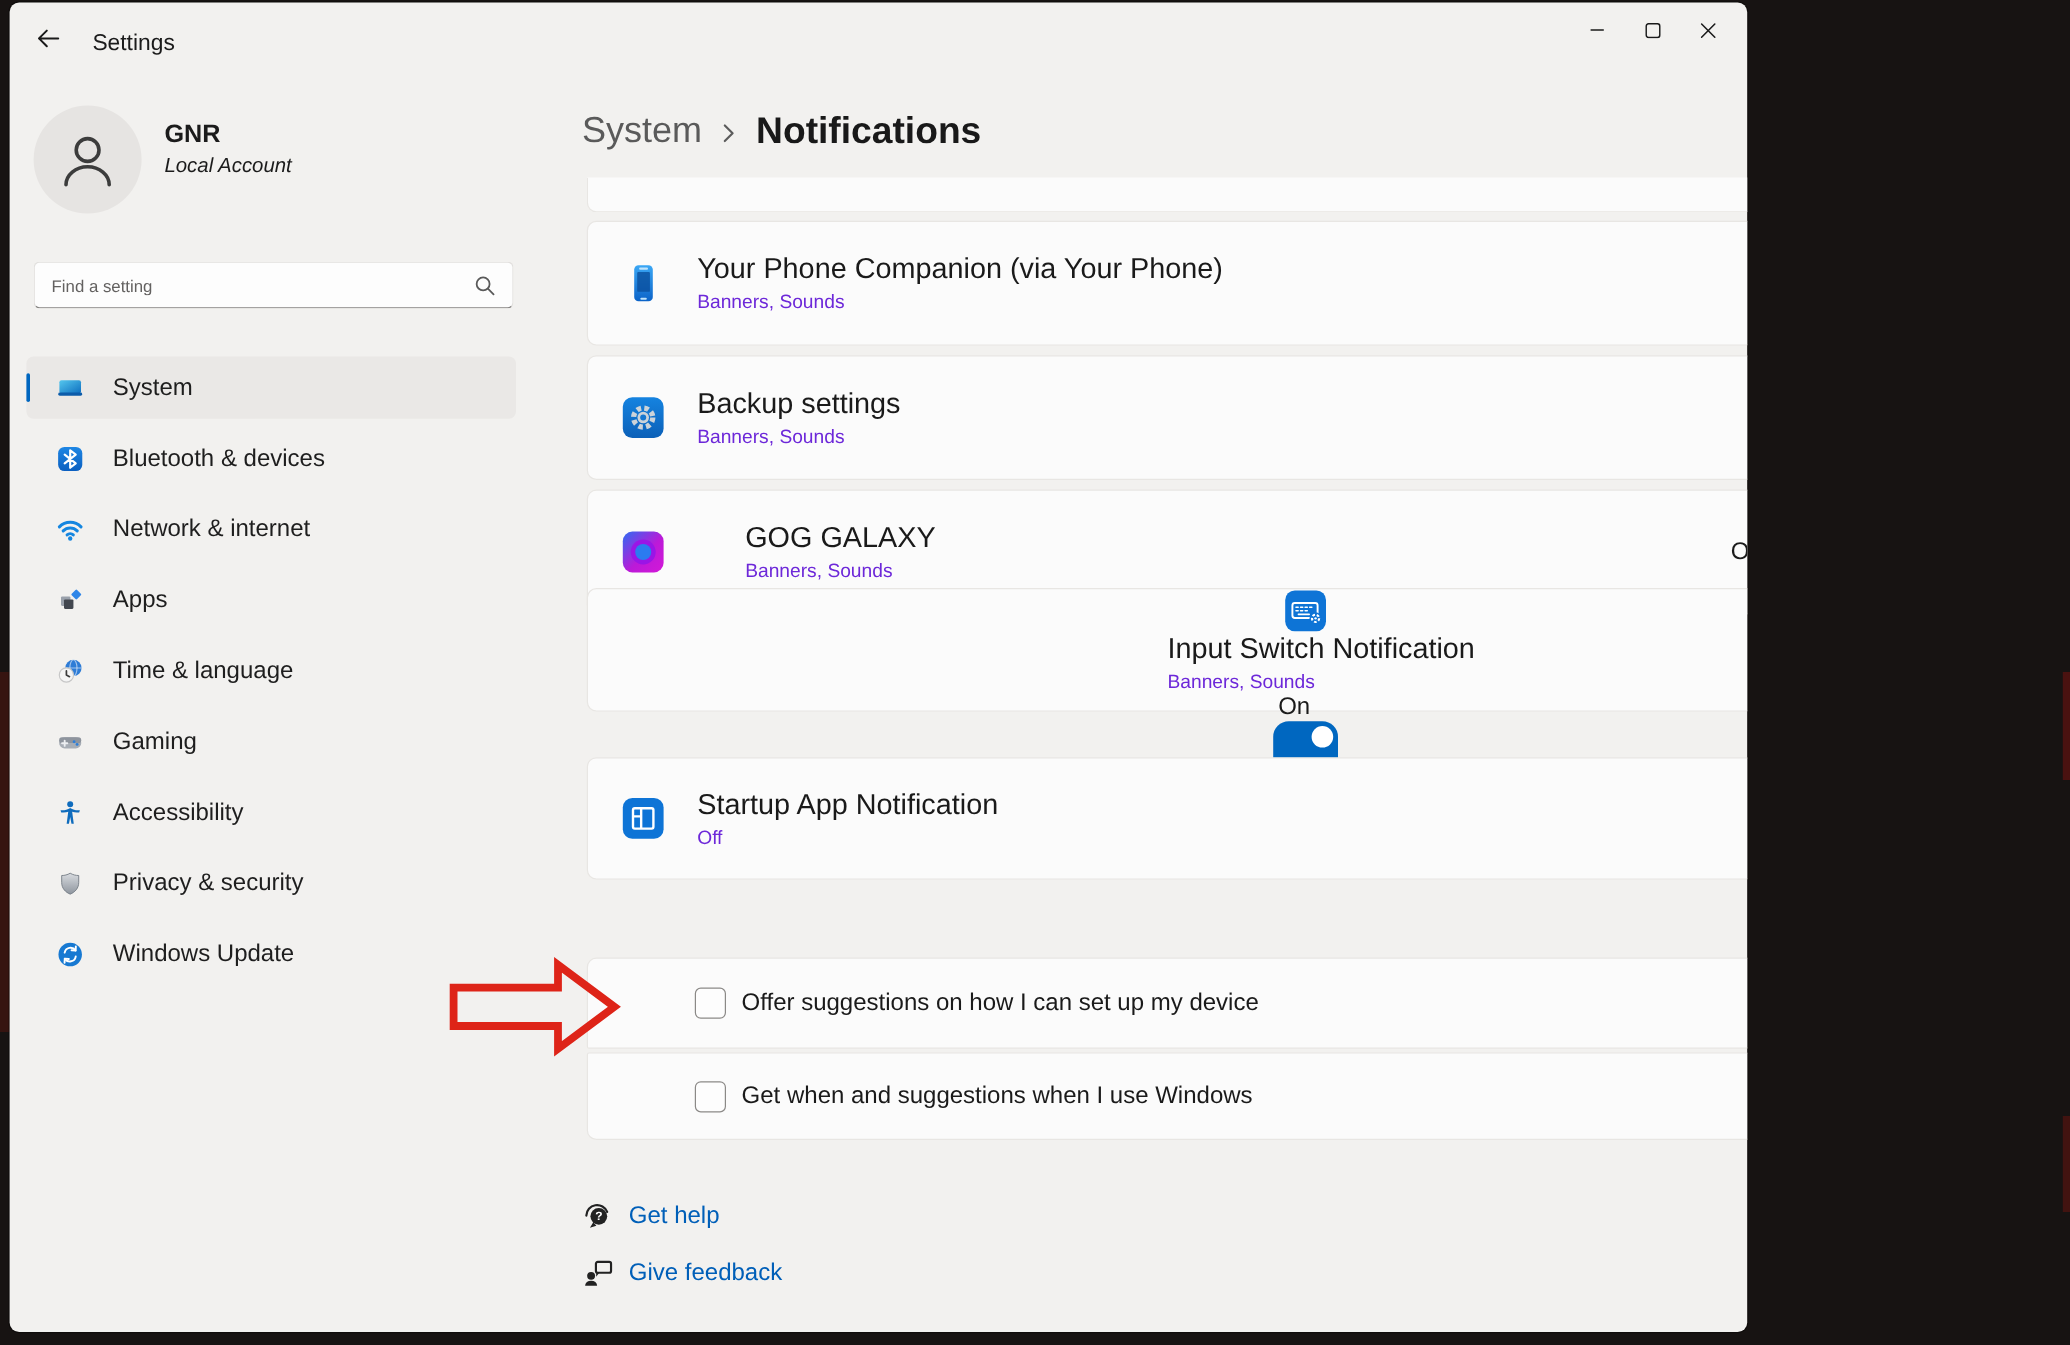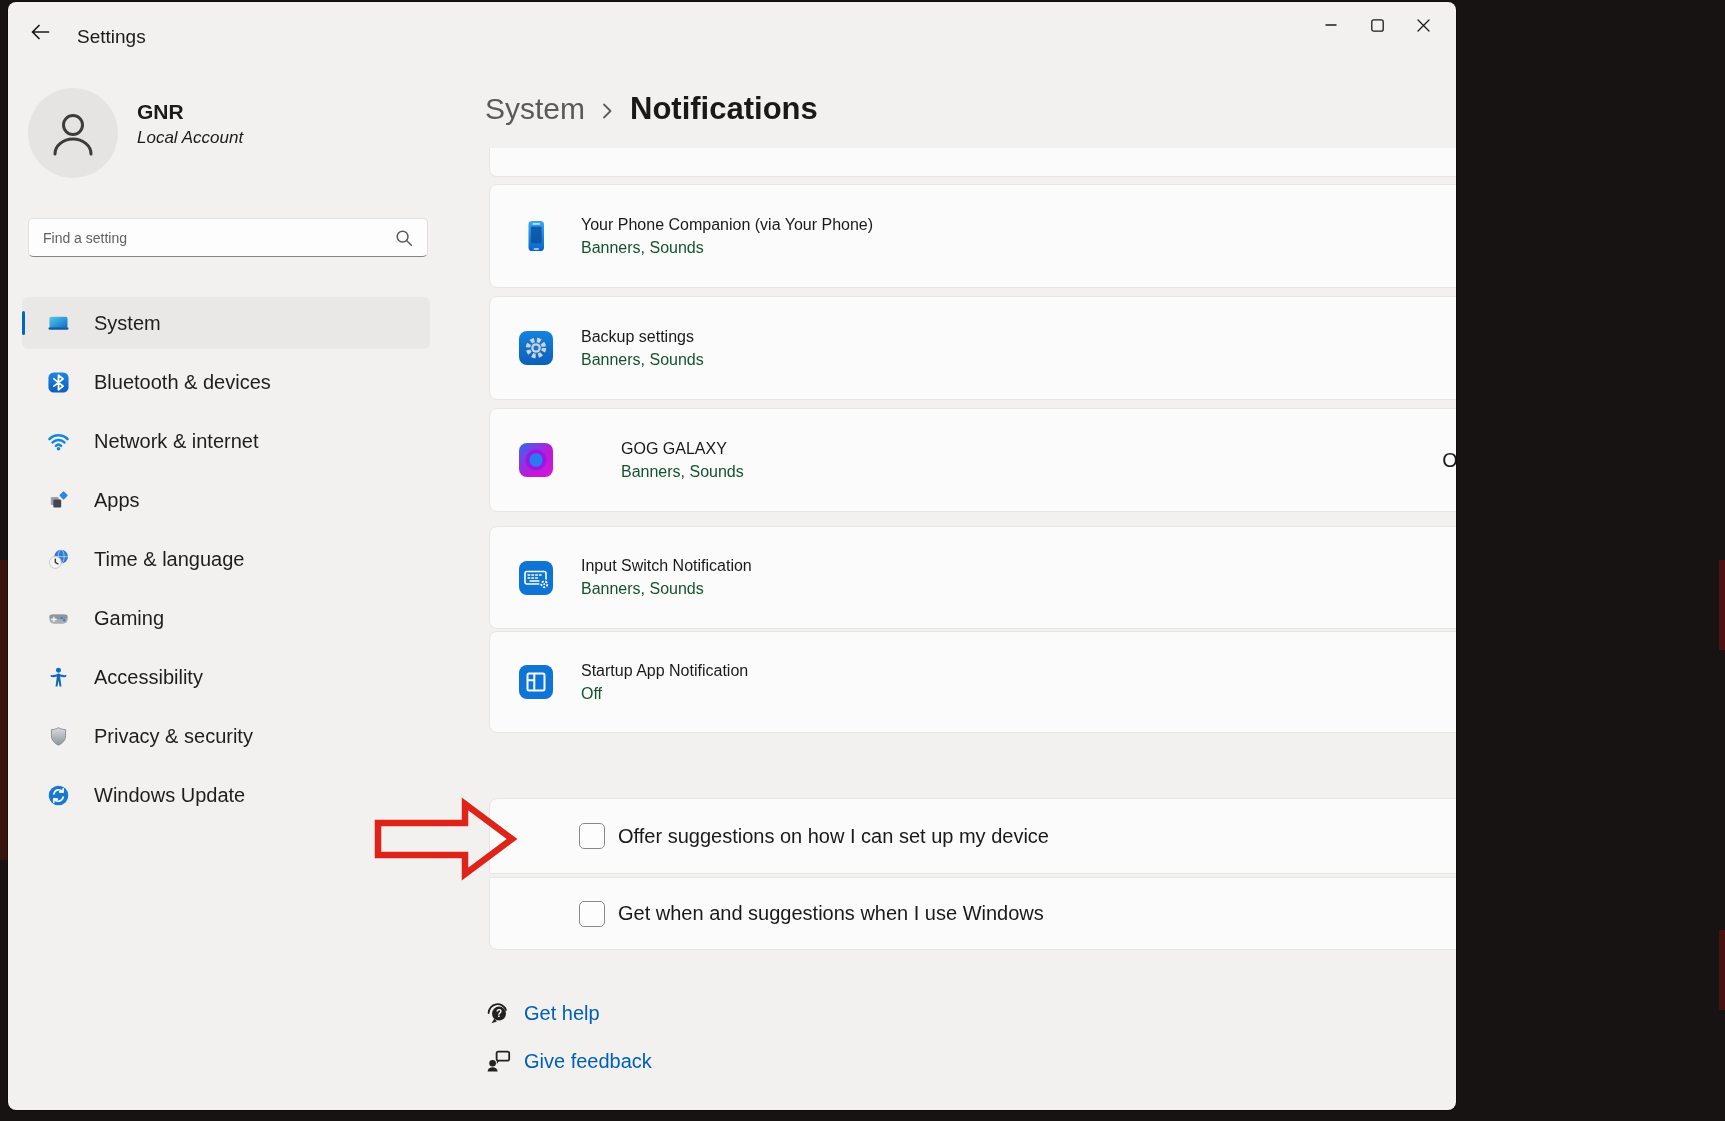--- a/index.html
+++ b/index.html
@@ -39,22 +39,22 @@
   
   .crumbs{position:absolute;left:477px;top:84px;height:46px;display:flex;align-items:center;}
   .crumb-parent{font-size:30px;color:#5a5a5a;cursor:pointer;}
   .crumb-sep{margin:4px 17px 0 17px;display:flex;}
   .crumb-current{font-size:31px;font-weight:600;color:#191919;}
   .card{position:absolute;left:481px;width:1201px;background:#fbfbfb;border:1px solid #e8e6e3;border-radius:8px;}
   .card.partial{top:146px;height:29px;border-top:none;border-radius:0 0 8px 8px;}
   .approw{display:flex;align-items:center;padding:0 32px 0 28px;cursor:pointer;}
   .approw .ic{width:36px;height:36px;flex:0 0 36px;display:flex;}
   .approw .txt{margin-left:27px;flex:1;min-width:0;}
-  .row-title{font-size:16px;color:#1a1a1a;}
-  .row-sub{font-size:16px;color:#14532d;margin-top:5px;}
+  .row-title{font-size:24px;color:#1a1a1a;}
+  .row-sub{font-size:16px;color:#6d28d9;margin-top:5px;}
   .state-label{font-size:20px;color:#1b1b1b;margin-right:18px;}
   .toggle{width:54px;height:26px;border-radius:13px;position:relative;flex:0 0 54px;cursor:pointer;}
   .toggle.on{background:#0067C0;}
   .toggle.on .knob{position:absolute;right:4px;top:4px;width:18px;height:18px;border-radius:50%;background:#ffffff;}
   .toggle.off{background:#f5f4f2;border:1px solid #8a8886;}
   .toggle.off .knob{position:absolute;left:4px;top:4px;width:16px;height:16px;border-radius:50%;background:#5b5957;}
   .chev{margin-left:26px;display:flex;flex:0 0 10px;}
   .checkrow{display:flex;align-items:center;padding-left:89px;cursor:pointer;}
   .cb{width:26px;height:26px;border:1px solid #8b8987;border-radius:5px;background:#fdfdfd;flex:0 0 26px;cursor:pointer;}
   .cb-label{margin-left:13px;font-size:20px;color:#1a1a1a;}
@@ -337,21 +337,21 @@
       <div class="toggle on">
           <div class="knob"></div>
         </div>
       <span class="chev">
         <svg width="10" height="17" viewBox="0 0 10 17">
             <path d="M1.5 1.5 L8.5 8.5 L1.5 15.5" fill="none" stroke="#5f5f5f" stroke-width="1.6" stroke-linecap="round" stroke-linejoin="round"></path>
           </svg>
       </span>
     </div>
 
-    <div class="card approw" style="top:524px;height:103px;">
+    <div class="card approw" style="top:488px;height:103px;flex-direction:column;">
       <span class="ic">
         <svg width="36" height="36" viewBox="0 0 36 36">
           <rect x="1" y="1" width="34" height="34" rx="8" fill="#0e74d6"></rect>
           <rect x="7" y="11.5" width="21" height="12.5" rx="2" fill="none" stroke="#fff" stroke-width="1.6"></rect>
           <path d="M10 15 h1.8 M13.8 15 h1.8 M17.6 15 h1.8 M21.4 15 h1.8 M10 18 h1.8 M13.8 18 h1.8 M17.6 18 h1.8 M12 21 h9" stroke="#fff" stroke-width="1.3" stroke-linecap="round"></path>
           <circle cx="26.3" cy="24.3" r="5" fill="#0e74d6"></circle>
           <circle cx="26.3" cy="24.3" r="3" fill="none" stroke="#fff" stroke-width="1.8" stroke-dasharray="2.2 1.5"></circle>
           <circle cx="26.3" cy="24.3" r="1" fill="#fff"></circle>
         </svg>
       </span>

